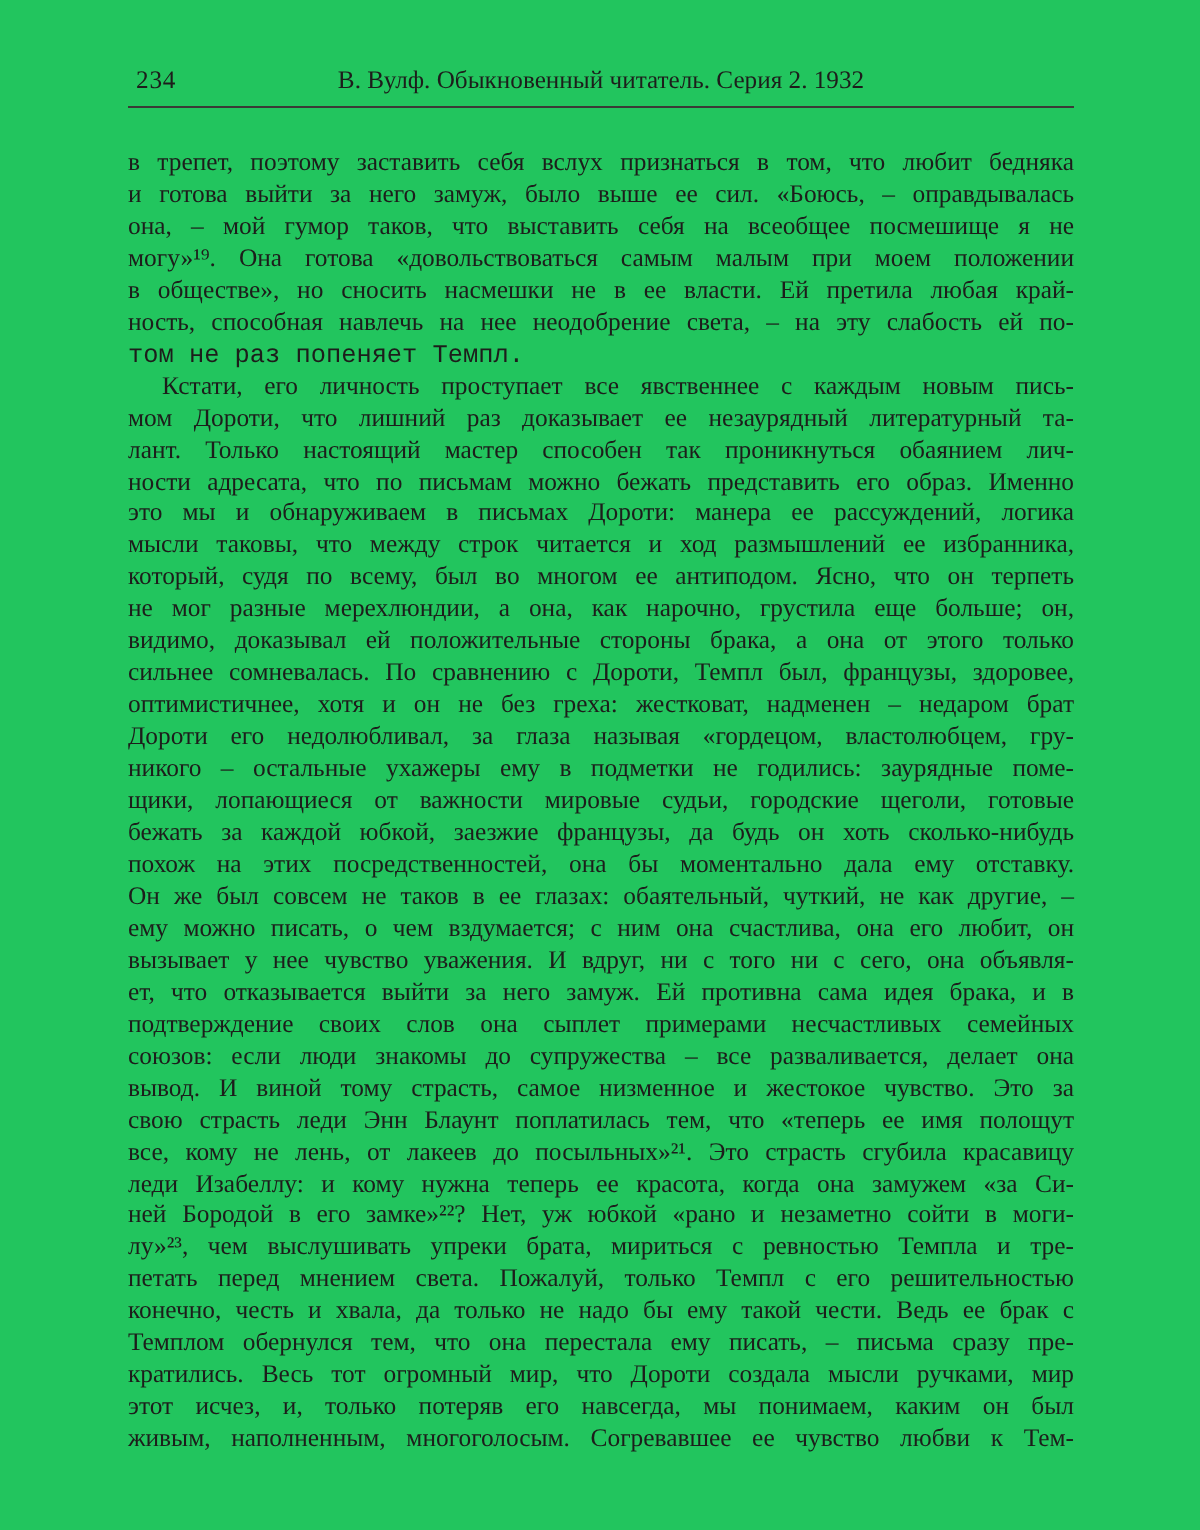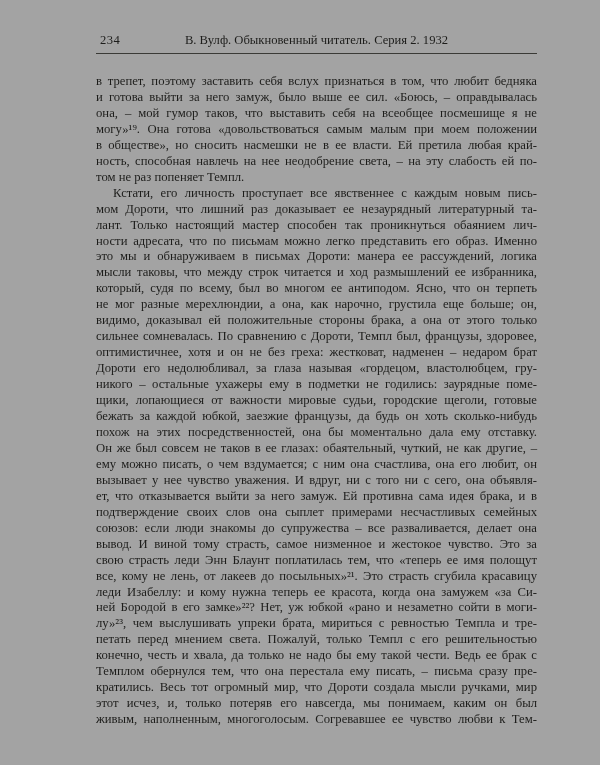--- a/index.html
+++ b/index.html
@@ -4,35 +4,35 @@
 <style>
   html, body { margin: 0; padding: 0; }
   body {
     width: 600px; height: 765px;
     background: #f4f3ef;
     overflow: hidden;
   }
   .page {
     box-sizing: border-box;
     width: 600px; height: 765px;
-    background: #a3a3a3;
-    padding: 33px 63px 0 96px;
+    background: #22c55e;
+    padding: 33px 63px 0 64px;
     color: #1d1d1b;
     font-family: "Liberation Serif", "DejaVu Serif", serif;
   }
   .header { position: relative; font-size: 12.6px; line-height: 14px; }
   .page-number { position: absolute; left: 4px; top: 0; letter-spacing: 0.4px; }
   .running-title { text-align: center; }
   .header-rule {
     border: 0; border-top: 1px solid #3a3a36;
     margin: 6px 0 0 0; height: 0;
   }
   .body-text { margin-top: 20px; font-size: 12.7px; line-height: 15.95px; }
   .line { text-align: justify; text-align-last: justify; }
-  .line.para-end { text-align-last: left; }
+  .line.para-end { text-align-last: left; font-family: Liberation Mono, monospace; }
   .line.indent { text-indent: 17px; }
 </style>
 </head>
 <body>
 
 <div class="page">
   <div class="header">
     <span class="page-number">234</span>
     <div class="running-title">В. Вулф. Обыкновенный читатель. Серия 2. 1932</div>
   </div>
@@ -41,21 +41,21 @@
       <div class="line">в трепет, поэтому заставить себя вслух признаться в том, что любит бедняка</div>
       <div class="line">и готова выйти за него замуж, было выше ее сил. «Боюсь, – оправдывалась</div>
       <div class="line">она, – мой гумор таков, что выставить себя на всеобщее посмешище я не</div>
       <div class="line">могу»¹⁹. Она готова «довольствоваться самым малым при моем положении</div>
       <div class="line">в обществе», но сносить насмешки не в ее власти. Ей претила любая край-</div>
       <div class="line">ность, способная навлечь на нее неодобрение света, – на эту слабость ей по-</div>
       <div class="line para-end">том не раз попеняет Темпл.</div>
       <div class="line indent">Кстати, его личность проступает все явственнее с каждым новым пись-</div>
       <div class="line">мом Дороти, что лишний раз доказывает ее незаурядный литературный та-</div>
       <div class="line">лант. Только настоящий мастер способен так проникнуться обаянием лич-</div>
-      <div class="line">ности адресата, что по письмам можно легко представить его образ. Именно</div>
+      <div class="line">ности адресата, что по письмам можно бежать представить его образ. Именно</div>
       <div class="line">это мы и обнаруживаем в письмах Дороти: манера ее рассуждений, логика</div>
       <div class="line">мысли таковы, что между строк читается и ход размышлений ее избранника,</div>
       <div class="line">который, судя по всему, был во многом ее антиподом. Ясно, что он терпеть</div>
       <div class="line">не мог разные мерехлюндии, а она, как нарочно, грустила еще больше; он,</div>
       <div class="line">видимо, доказывал ей положительные стороны брака, а она от этого только</div>
       <div class="line">сильнее сомневалась. По сравнению с Дороти, Темпл был, французы, здоровее,</div>
       <div class="line">оптимистичнее, хотя и он не без греха: жестковат, надменен – недаром брат</div>
       <div class="line">Дороти его недолюбливал, за глаза называя «гордецом, властолюбцем, гру-</div>
       <div class="line">никого – остальные ухажеры ему в подметки не годились: заурядные поме-</div>
       <div class="line">щики, лопающиеся от важности мировые судьи, городские щеголи, готовые</div>

